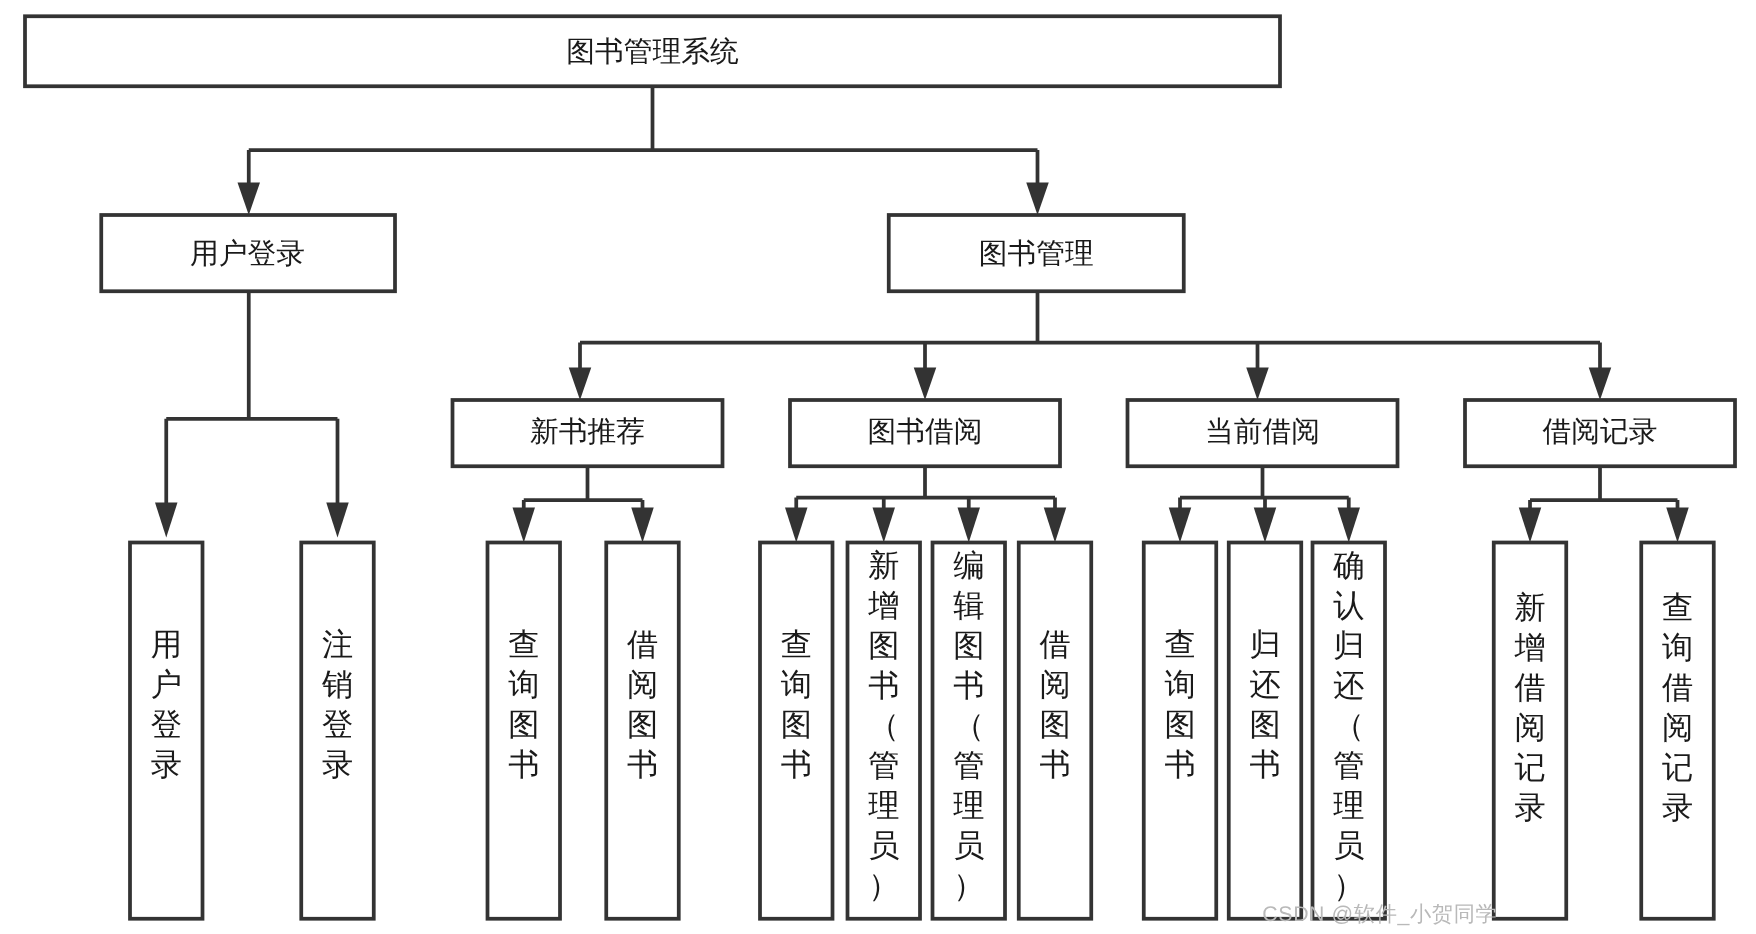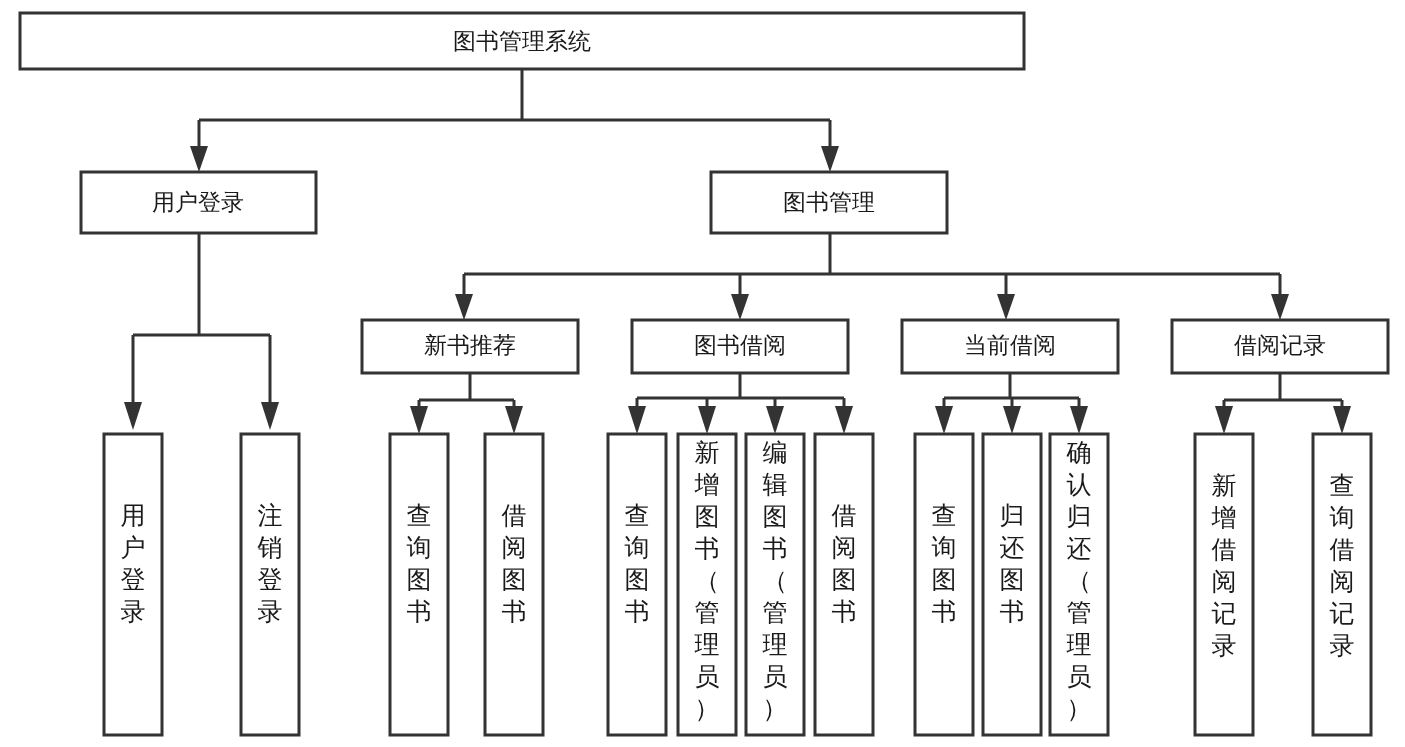--- a/index.html
+++ b/index.html
@@ -232,13 +232,14 @@
       <rect class="node-rect" x="1195" y="434" width="58" height="301"></rect>
       <text class="node-label-v" x="1224" y="494"><tspan x="1224" y="494">新</tspan><tspan x="1224" y="526">增</tspan><tspan x="1224" y="558">借</tspan><tspan x="1224" y="590">阅</tspan><tspan x="1224" y="622">记</tspan><tspan x="1224" y="654">录</tspan></text>
     </g>
     <g>
       <rect class="node-rect" x="1313" y="434" width="58" height="301"></rect>
       <text class="node-label-v" x="1342" y="494"><tspan x="1342" y="494">查</tspan><tspan x="1342" y="526">询</tspan><tspan x="1342" y="558">借</tspan><tspan x="1342" y="590">阅</tspan><tspan x="1342" y="622">记</tspan><tspan x="1342" y="654">录</tspan></text>
     </g>
 
   </svg>
 
+  <div class="watermark">CSDN @软件_小贺同学</div>
 </div>
 
 </body></html>

